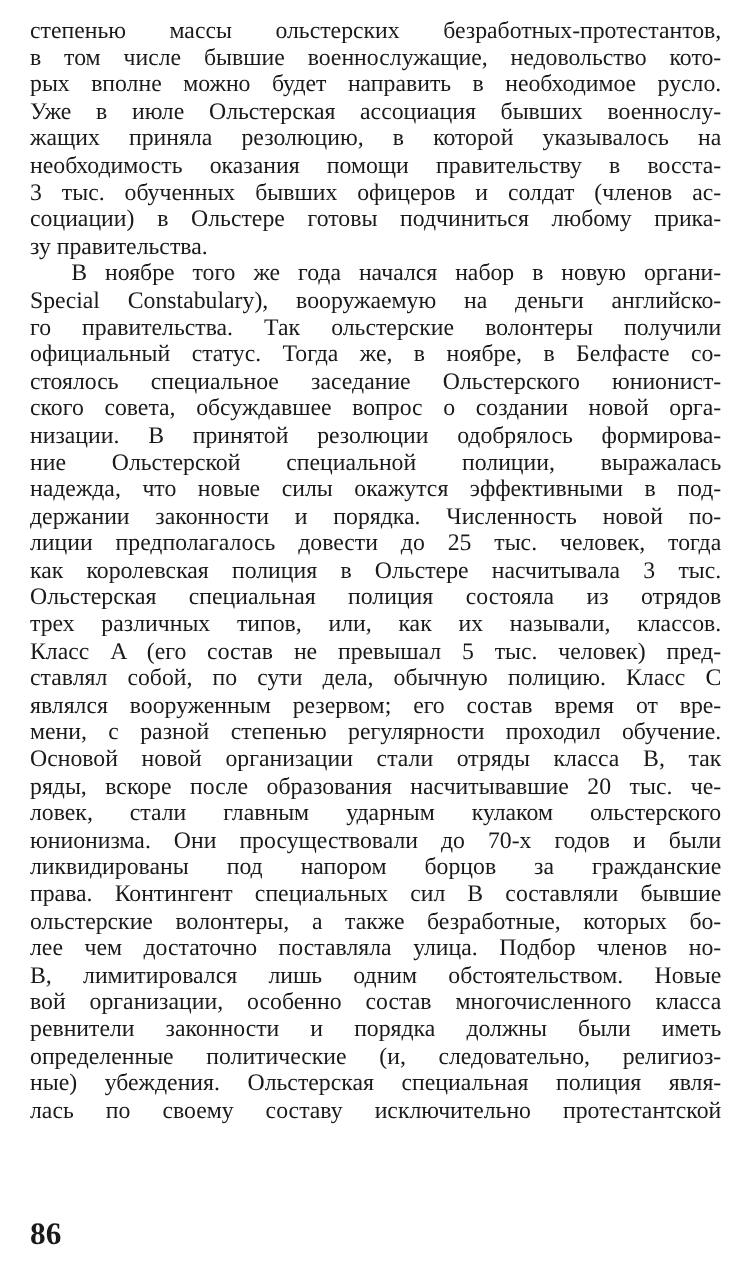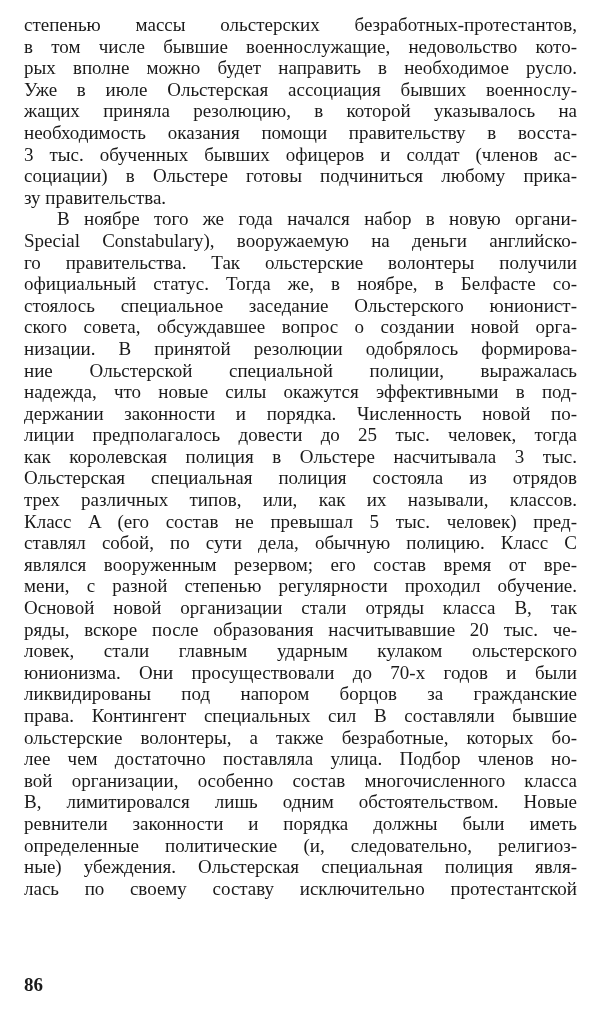--- a/index.html
+++ b/index.html
@@ -16,21 +16,21 @@
   }
   .line {
     display: block; height: 21.6px; white-space: nowrap;
     text-align: justify; text-align-last: justify;
     overflow: hidden;
   }
   .line.last { text-align-last: left; }
   .line.indent { padding-left: 33px; }
   .page-number {
     position: absolute; left: 24px; top: 974px;
-    font-size: 19px; font-weight: bold;
+    font-size: 25px; font-weight: bold;
   }
 </style>
 </head>
 <body>
 
 <div class="page">
   <div class="text" id="text-block">
       <span class="line">степенью массы ольстерских безработных-протестантов,</span>
       <span class="line">в том числе бывшие военнослужащие, недовольство кото-</span>
       <span class="line">рых вполне можно будет направить в необходимое русло.</span>
@@ -59,21 +59,21 @@
       <span class="line">являлся вооруженным резервом; его состав время от вре-</span>
       <span class="line">мени, с разной степенью регулярности проходил обучение.</span>
       <span class="line">Основой новой организации стали отряды класса B, так</span>
       <span class="line">ряды, вскоре после образования насчитывавшие 20 тыс. че-</span>
       <span class="line">ловек, стали главным ударным кулаком ольстерского</span>
       <span class="line">юнионизма. Они просуществовали до 70-х годов и были</span>
       <span class="line">ликвидированы под напором борцов за гражданские</span>
       <span class="line">права. Контингент специальных сил B составляли бывшие</span>
       <span class="line">ольстерские волонтеры, а также безработные, которых бо-</span>
       <span class="line">лее чем достаточно поставляла улица. Подбор членов но-</span>
+      <span class="line">B, лимитировался лишь одним обстоятельством. Новые</span>
       <span class="line">вой организации, особенно состав многочисленного класса</span>
-      <span class="line">B, лимитировался лишь одним обстоятельством. Новые</span>
       <span class="line">ревнители законности и порядка должны были иметь</span>
       <span class="line">определенные политические (и, следовательно, религиоз-</span>
       <span class="line">ные) убеждения. Ольстерская специальная полиция явля-</span>
       <span class="line">лась по своему составу исключительно протестантской</span>
     </div>
   <div class="page-number">86</div>
 </div>
 
 </body></html>

